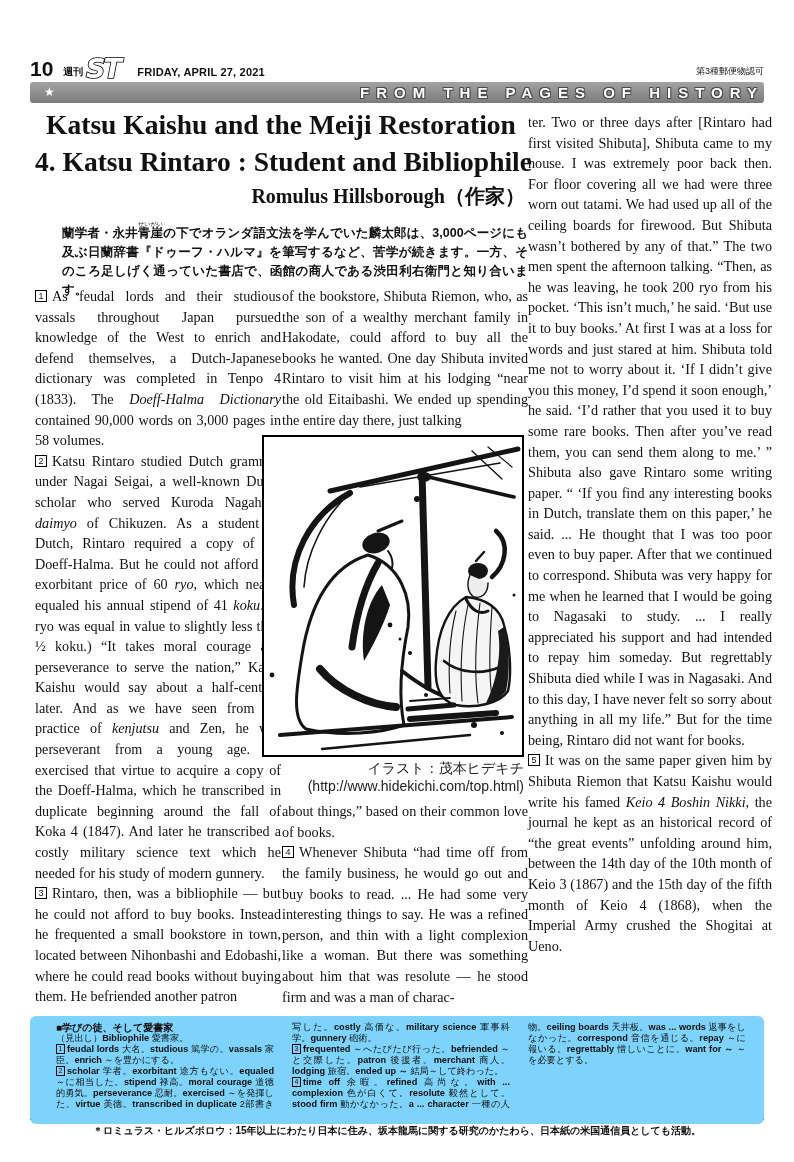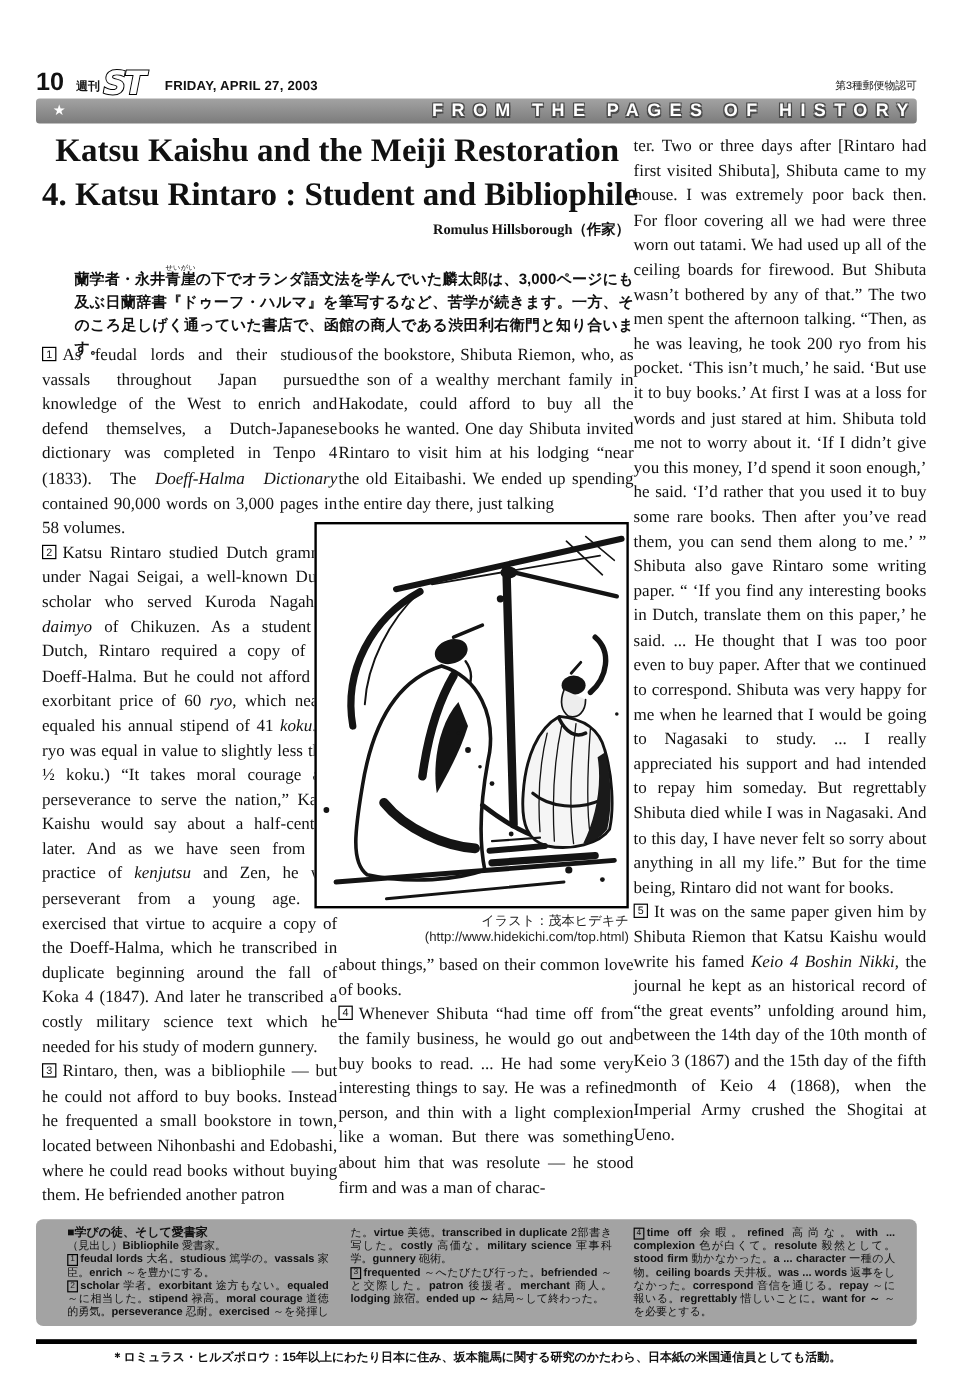--- a/index.html
+++ b/index.html
@@ -15,41 +15,41 @@
   .postal{margin-left:auto;font-size:9px;margin-bottom:2px;margin-top:24px;}
   .banner{position:absolute;left:30px;top:82px;width:734px;height:21px;border-radius:3px;
           background:linear-gradient(#a3a3a3,#7b7b7b);display:flex;align-items:center;}
   .banner .star{color:#fff;font-size:12px;margin-left:14px;line-height:21px;}
   .banner .btitle{position:absolute;left:0;right:0;text-align:right;color:#fff;font-weight:bold;
           font-family:"Liberation Sans","DejaVu Sans",sans-serif;font-size:15px;letter-spacing:7px;
           text-shadow:1px 1px 0 #4a4a4a,-1px -1px 0 #4a4a4a,1px -1px 0 #4a4a4a,-1px 1px 0 #4a4a4a;}
   
   .titleblock{position:absolute;left:35px;top:106px;width:492px;text-align:center;}
   .h1a,.h1b{font-size:27.5px;font-weight:bold;line-height:37px;white-space:nowrap;}
-  .byline{text-align:right;font-size:12px;font-weight:bold;margin-top:3px;padding-right:2px;}
+  .byline{text-align:right;font-size:20px;font-weight:bold;margin-top:3px;padding-right:2px;}
   .lead{position:absolute;left:62px;top:221px;width:466px;font-family:"Liberation Sans","DejaVu Sans",sans-serif;
         font-size:12.5px;font-weight:bold;line-height:19px;text-align:justify;}
   .lead ruby rt{font-size:6px;font-weight:normal;}
   
   .column{position:absolute;text-align:justify;}
   .col1{left:35px;top:286px;width:246px;}
   .col2{left:282px;top:286px;width:246px;}
   .col3{left:528px;top:112px;width:244px;}
   .para{margin:0;font-size:14.2px;line-height:20.6px;text-align:justify;}
   .para i{}
   .pnum{display:inline-block;border:1px solid #000;font-family:"Liberation Sans","DejaVu Sans",sans-serif;
         font-size:9px;line-height:10px;padding:0 2.5px;margin-right:5px;vertical-align:2px;}
   
   .illustration{width:262px;height:322px;margin:5px 0 0 -20px;border:2px solid #000;box-sizing:border-box;
                 background:#fff;padding:0;}
   .illustration svg{width:100%;height:100%;display:block;}
   .caption{width:262px;margin:3px 0 7px -20px;text-align:right;font-family:"Liberation Sans","DejaVu Sans",sans-serif;
-           font-size:11px;color:#222;}
+           font-size:14px;color:#222;}
   
-  .glossary{position:absolute;left:30px;top:1016px;width:734px;height:89px;background:#a3a3a3;border-radius:6px;
+  .glossary{position:absolute;left:30px;top:1016px;width:734px;height:108px;background:#7dd3fc;border-radius:6px;
             box-sizing:border-box;padding:6px 18px 6px 26px;overflow:hidden;z-index:5;
             font-family:"Liberation Sans","DejaVu Sans",sans-serif;
             column-count:3;column-gap:18px;column-fill:auto;}
   .g-para{margin:0;font-size:9.2px;line-height:11px;text-align:justify;font-weight:normal;}
   .g-para b{font-weight:bold;}
   .g-para.head{font-weight:bold;font-size:10px;}
   .g-para .pnum{font-size:7px;line-height:8px;padding:0 1.5px;margin-right:2px;vertical-align:1px;border-width:1px;}
   
   .bottomrule{position:absolute;left:30px;top:1116px;width:734px;height:4px;background:#000;}
   .footnote{position:absolute;left:30px;top:1124px;width:734px;text-align:center;
@@ -59,21 +59,21 @@
 <body>
 
 <div class="page">
 
   <div class="masthead">
     <span class="pageno">10</span>
     <span class="weekly">週刊</span>
     <svg class="stlogo" viewBox="0 0 46 30" aria-hidden="true">
       <text x="1" y="25" font-family="'DejaVu Sans',sans-serif" font-size="27" font-weight="bold" font-style="italic" fill="#ffffff" stroke="#000000" stroke-width="1.6" style="paint-order:stroke" letter-spacing="-2">ST</text>
     </svg>
-    <span class="dateline">FRIDAY, APRIL 27, 2003</span>
+    <span class="dateline">FRIDAY, APRIL 27, 2021</span>
     <span class="postal">第3種郵便物認可</span>
   </div>
 
   <div class="banner">
     <span class="star">★</span>
     <span class="btitle">FROM THE PAGES OF HISTORY</span>
   </div>
 
   <div class="titleblock">
     <div class="h1a">Katsu Kaishu and the Meiji Restoration</div>

